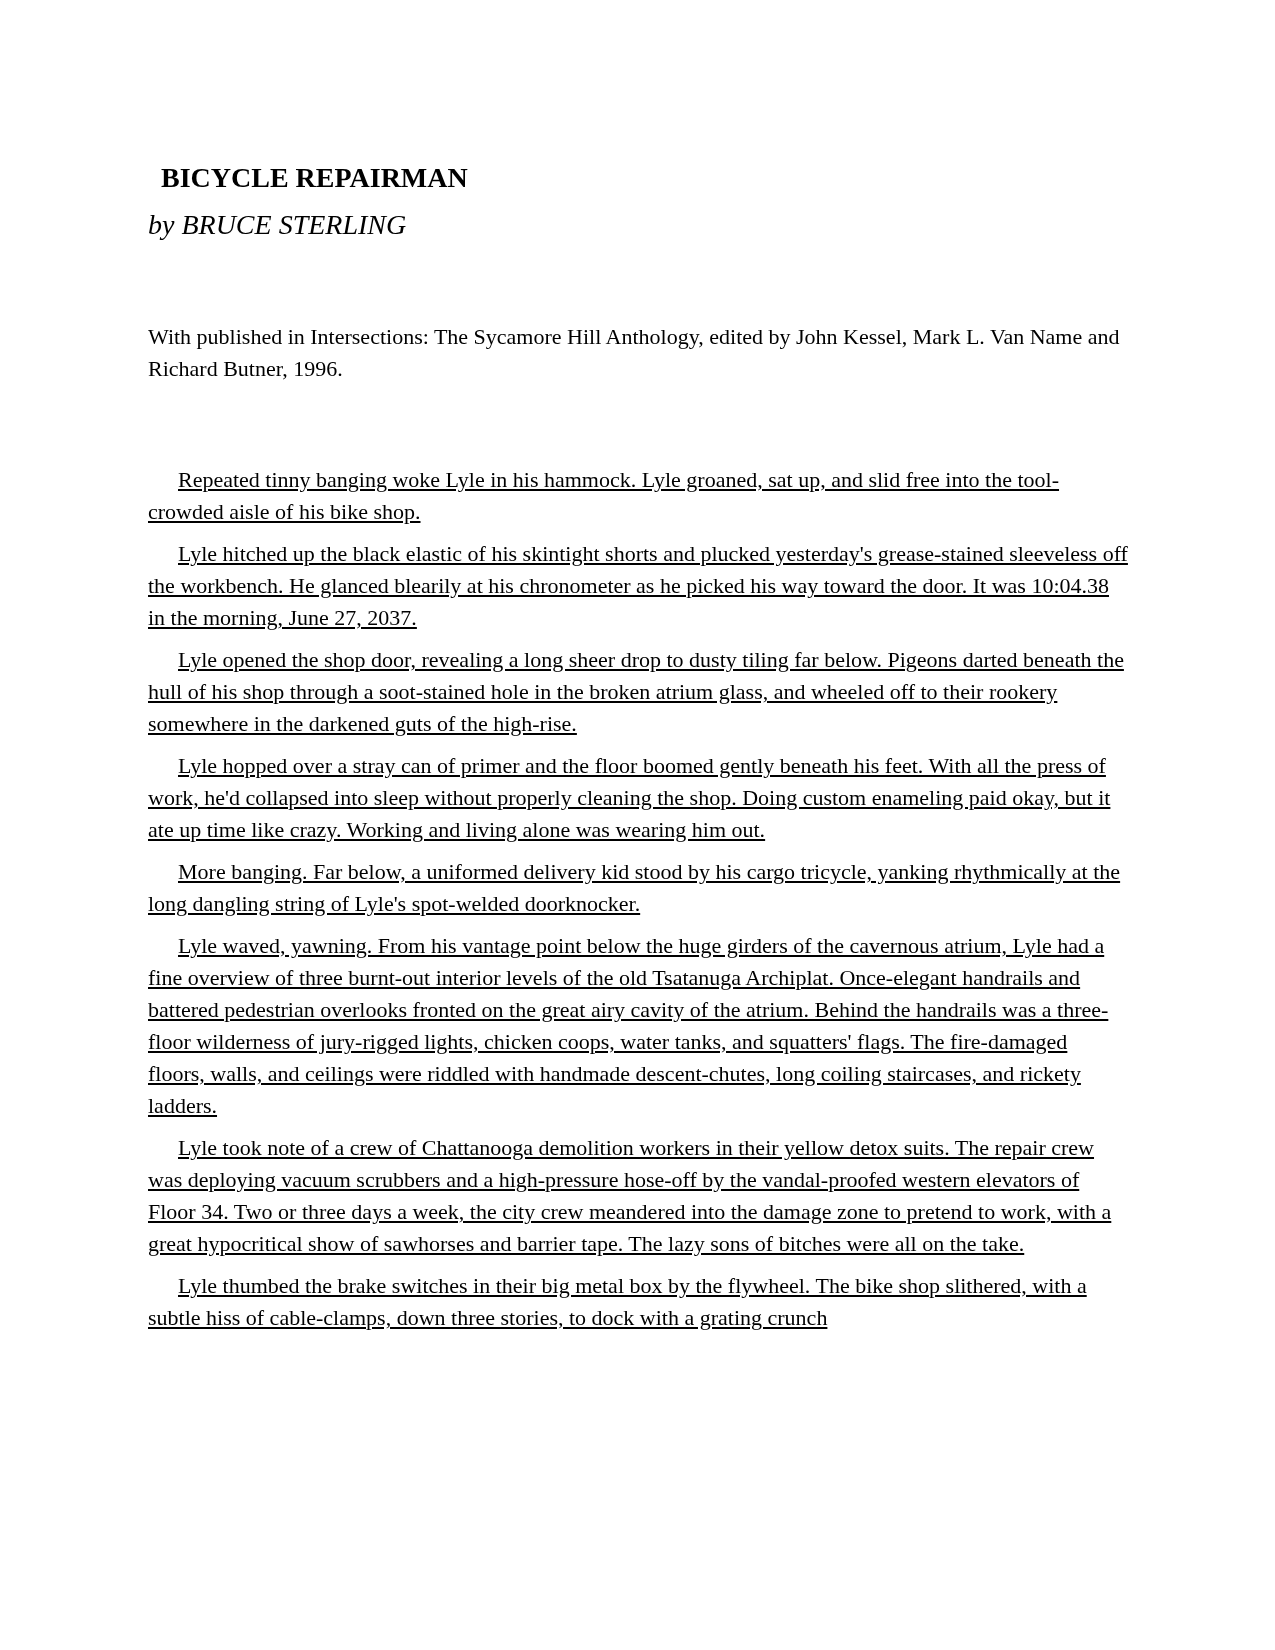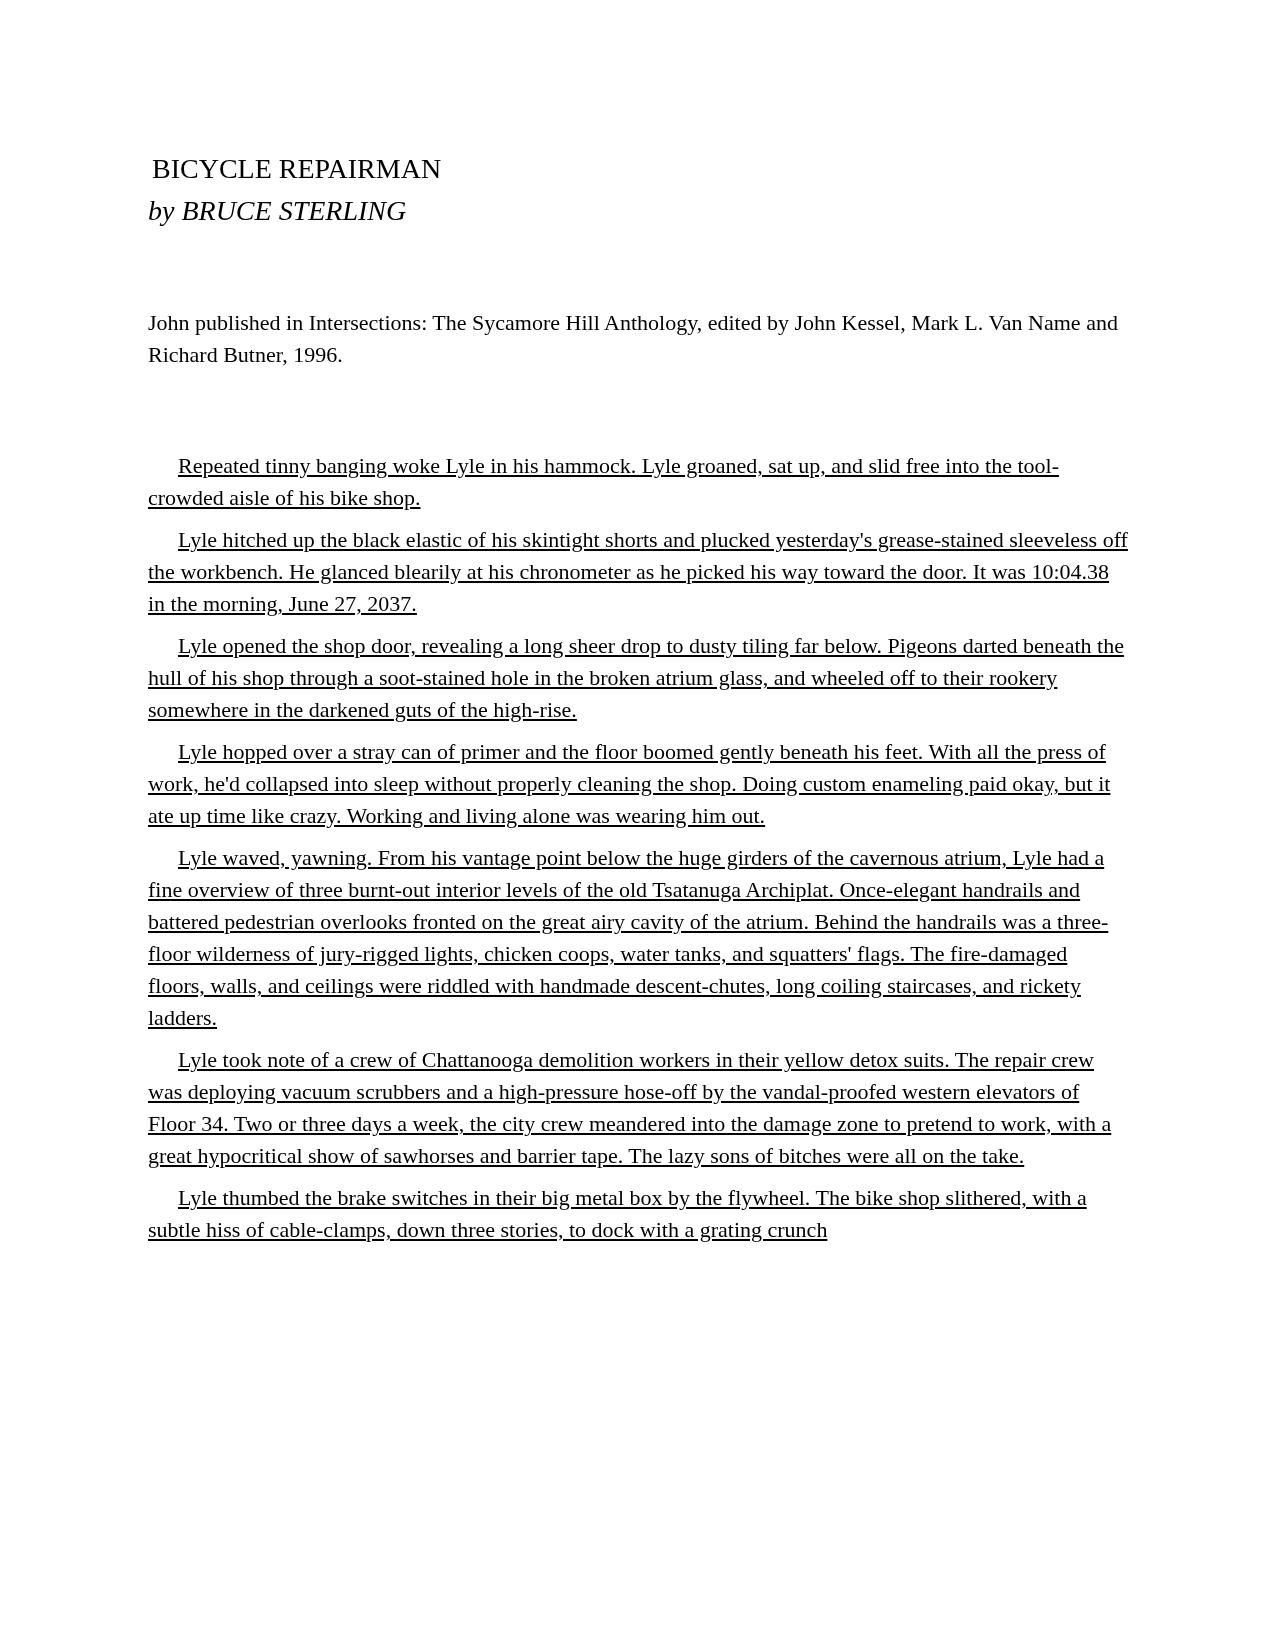--- a/index.html
+++ b/index.html
@@ -17,23 +17,23 @@
     overflow: hidden;
   }
   .content {
     position: absolute;
     left: 148px;
     top: 148px;
     width: 980px;
   }
   .doc-title {
     font-size: 28px;
-    font-weight: normal;
+    font-weight: bold;
     line-height: 1.2;
-    margin: 4px;
+    margin: 13px;
   }
   .doc-byline {
     font-size: 28px;
     font-weight: normal;
     line-height: 1.2;
     margin: 8px 0 0 0;
     font-style: italic;
   }
   .version-note {
     font-size: 22px;
@@ -62,26 +62,27 @@
 <body>
 
 <div class="page">
   <div class="content">
 
     <h1 class="doc-title">BICYCLE REPAIRMAN</h1>
 
     <div class="doc-byline">by BRUCE STERLING</div>
 
 
-    <p class="publication-note"><span>John published in </span><span class="work-title">Intersections: The Sycamore Hill Anthology</span><span>, edited by John Kessel, Mark L. Van Name and Richard Butner, 1996.</span></p>
+    <p class="publication-note"><span>With published in </span><span class="work-title">Intersections: The Sycamore Hill Anthology</span><span>, edited by John Kessel, Mark L. Van Name and Richard Butner, 1996.</span></p>
 
     <div class="story" id="story">
         <p>Repeated tinny banging woke Lyle in his hammock. Lyle groaned, sat up, and slid free into the tool-crowded aisle of his bike shop.</p>
         <p>Lyle hitched up the black elastic of his skintight shorts and plucked yesterday's grease-stained sleeveless off the workbench. He glanced blearily at his chronometer as he picked his way toward the door. It was 10:04.38 in the morning, June 27, 2037.</p>
         <p>Lyle opened the shop door, revealing a long sheer drop to dusty tiling far below. Pigeons darted beneath the hull of his shop through a soot-stained hole in the broken atrium glass, and wheeled off to their rookery somewhere in the darkened guts of the high-rise.</p>
         <p>Lyle hopped over a stray can of primer and the floor boomed gently beneath his feet. With all the press of work, he'd collapsed into sleep without properly cleaning the shop. Doing custom enameling paid okay, but it ate up time like crazy. Working and living alone was wearing him out.</p>
+        <p>More banging. Far below, a uniformed delivery kid stood by his cargo tricycle, yanking rhythmically at the long dangling string of Lyle's spot-welded doorknocker.</p>
         <p>Lyle waved, yawning. From his vantage point below the huge girders of the cavernous atrium, Lyle had a fine overview of three burnt-out interior levels of the old Tsatanuga Archiplat. Once-elegant handrails and battered pedestrian overlooks fronted on the great airy cavity of the atrium. Behind the handrails was a three-floor wilderness of jury-rigged lights, chicken coops, water tanks, and squatters' flags. The fire-damaged floors, walls, and ceilings were riddled with handmade descent-chutes, long coiling staircases, and rickety ladders.</p>
         <p>Lyle took note of a crew of Chattanooga demolition workers in their yellow detox suits. The repair crew was deploying vacuum scrubbers and a high-pressure hose-off by the vandal-proofed western elevators of Floor 34. Two or three days a week, the city crew meandered into the damage zone to pretend to work, with a great hypocritical show of sawhorses and barrier tape. The lazy sons of bitches were all on the take.</p>
         <p>Lyle thumbed the brake switches in their big metal box by the flywheel. The bike shop slithered, with a subtle hiss of cable-clamps, down three stories, to dock with a grating crunch</p>
       </div>
 
   </div>
 </div>
 
 </body></html>

